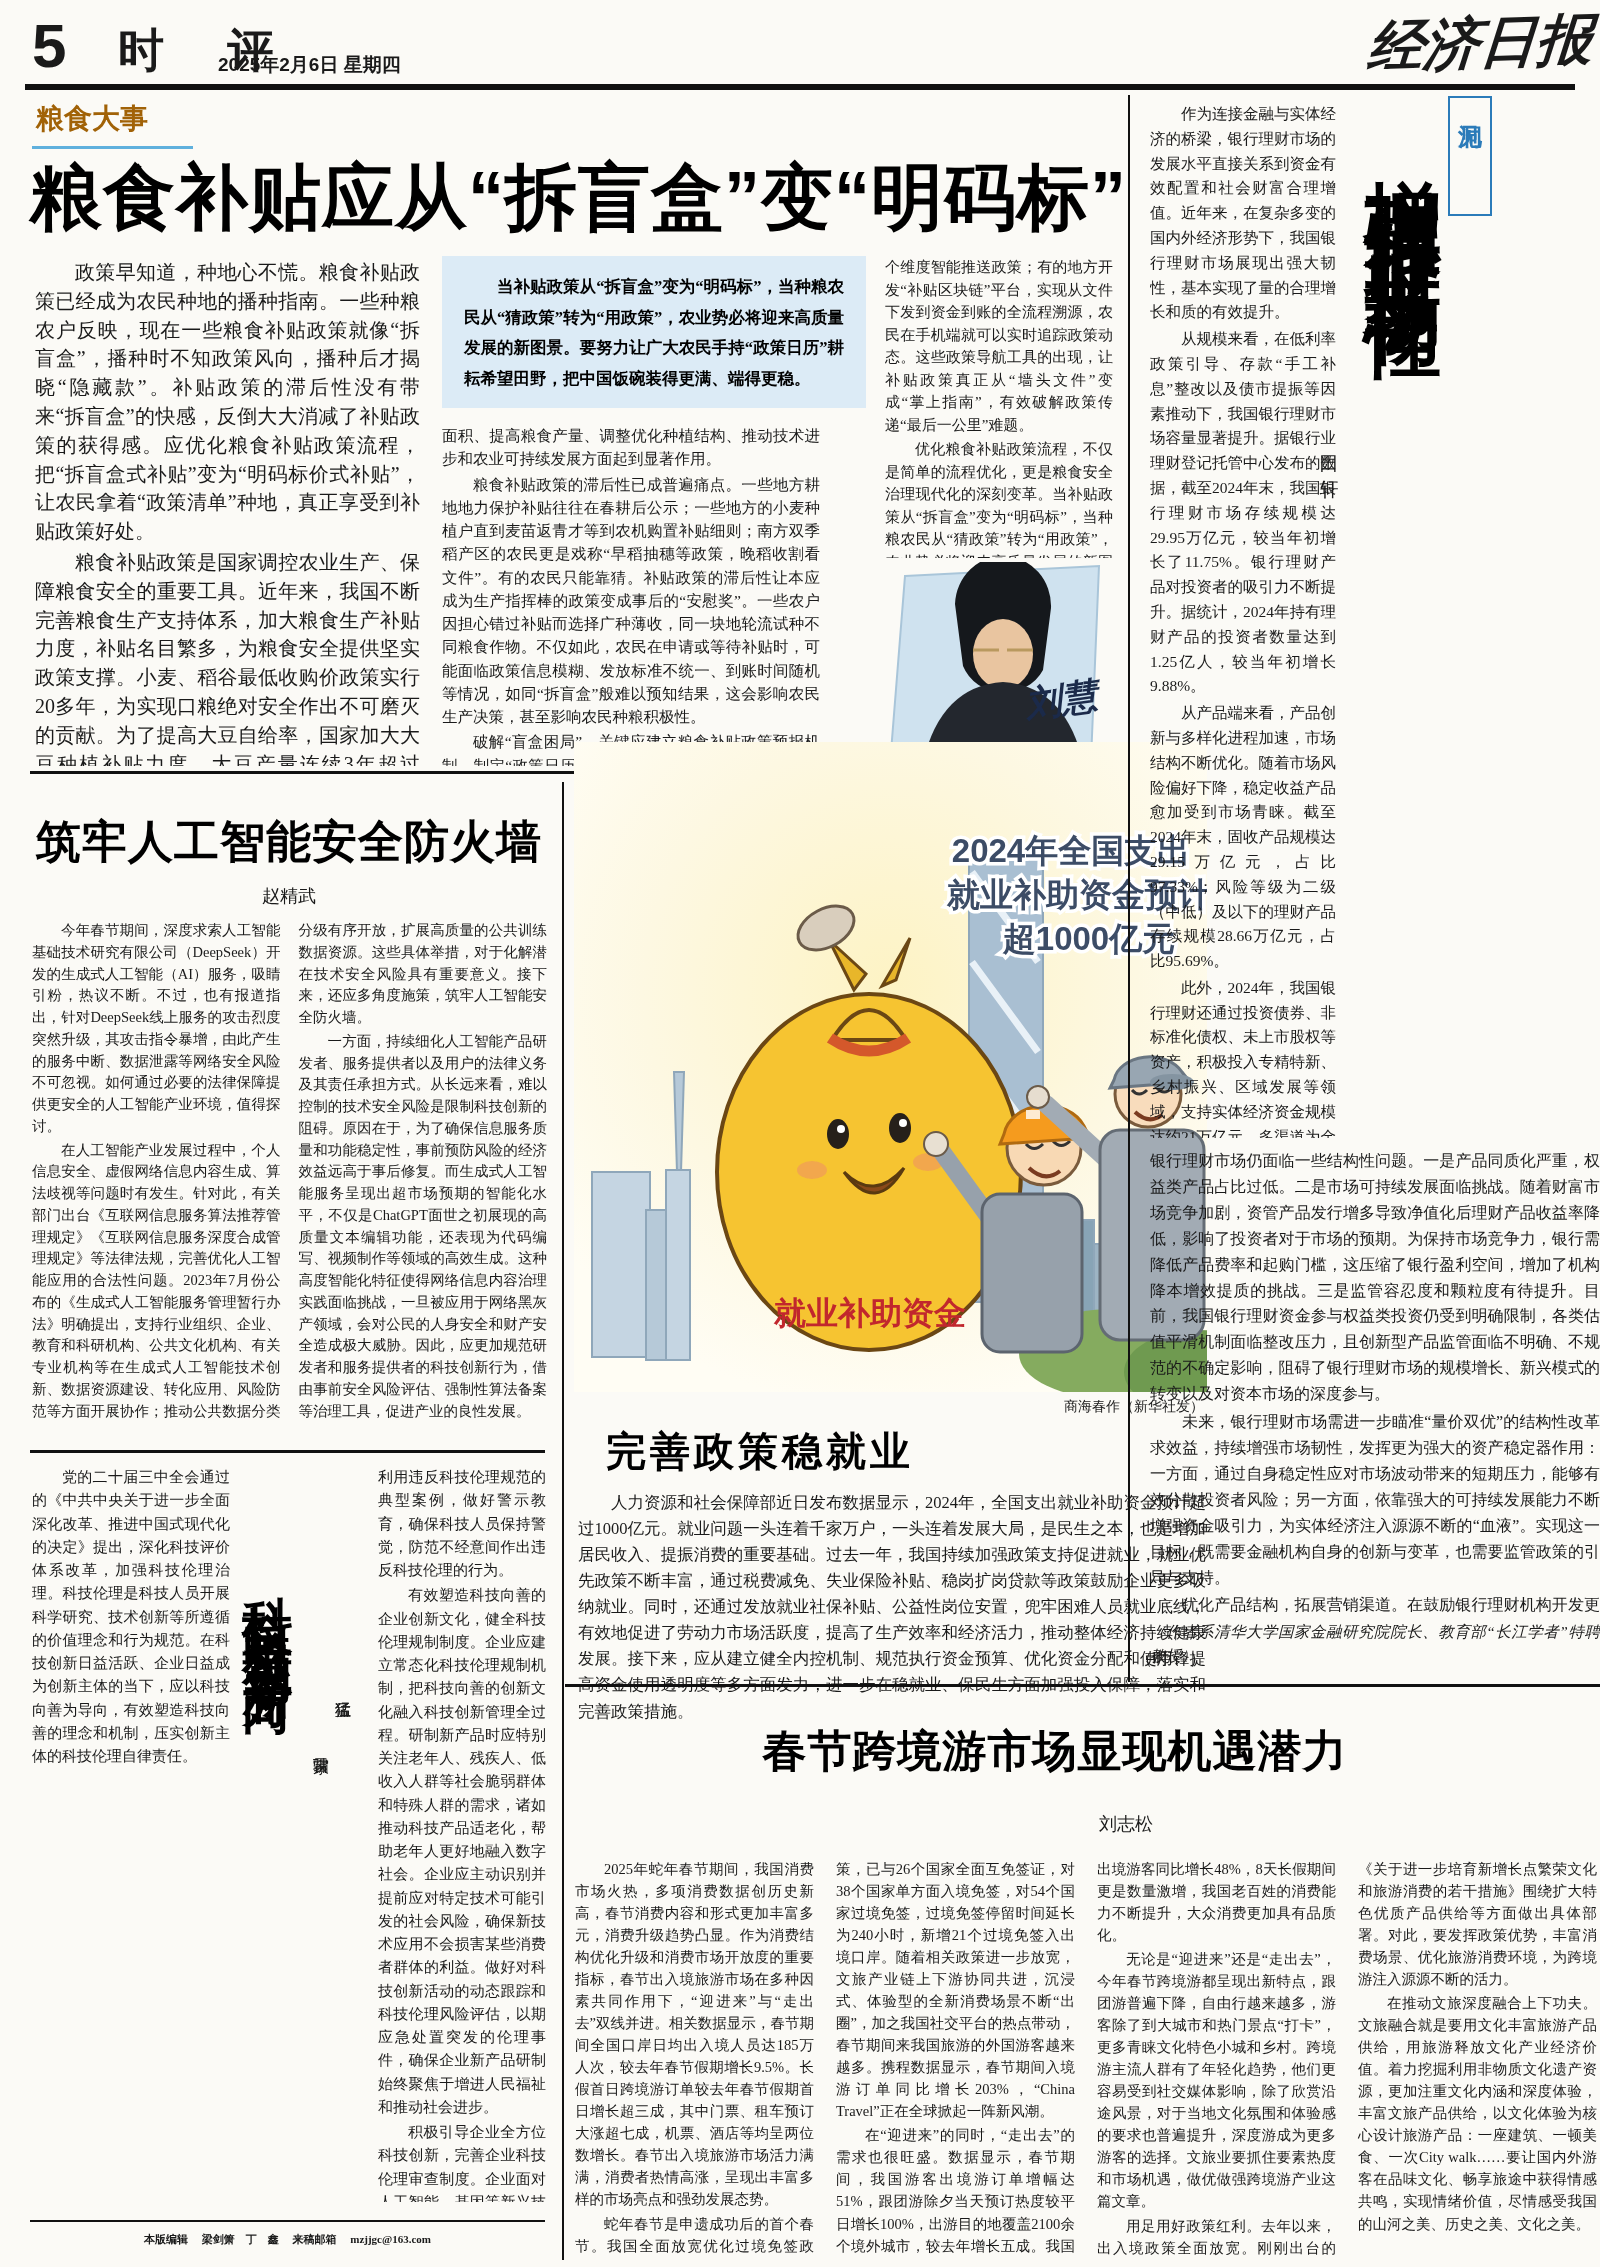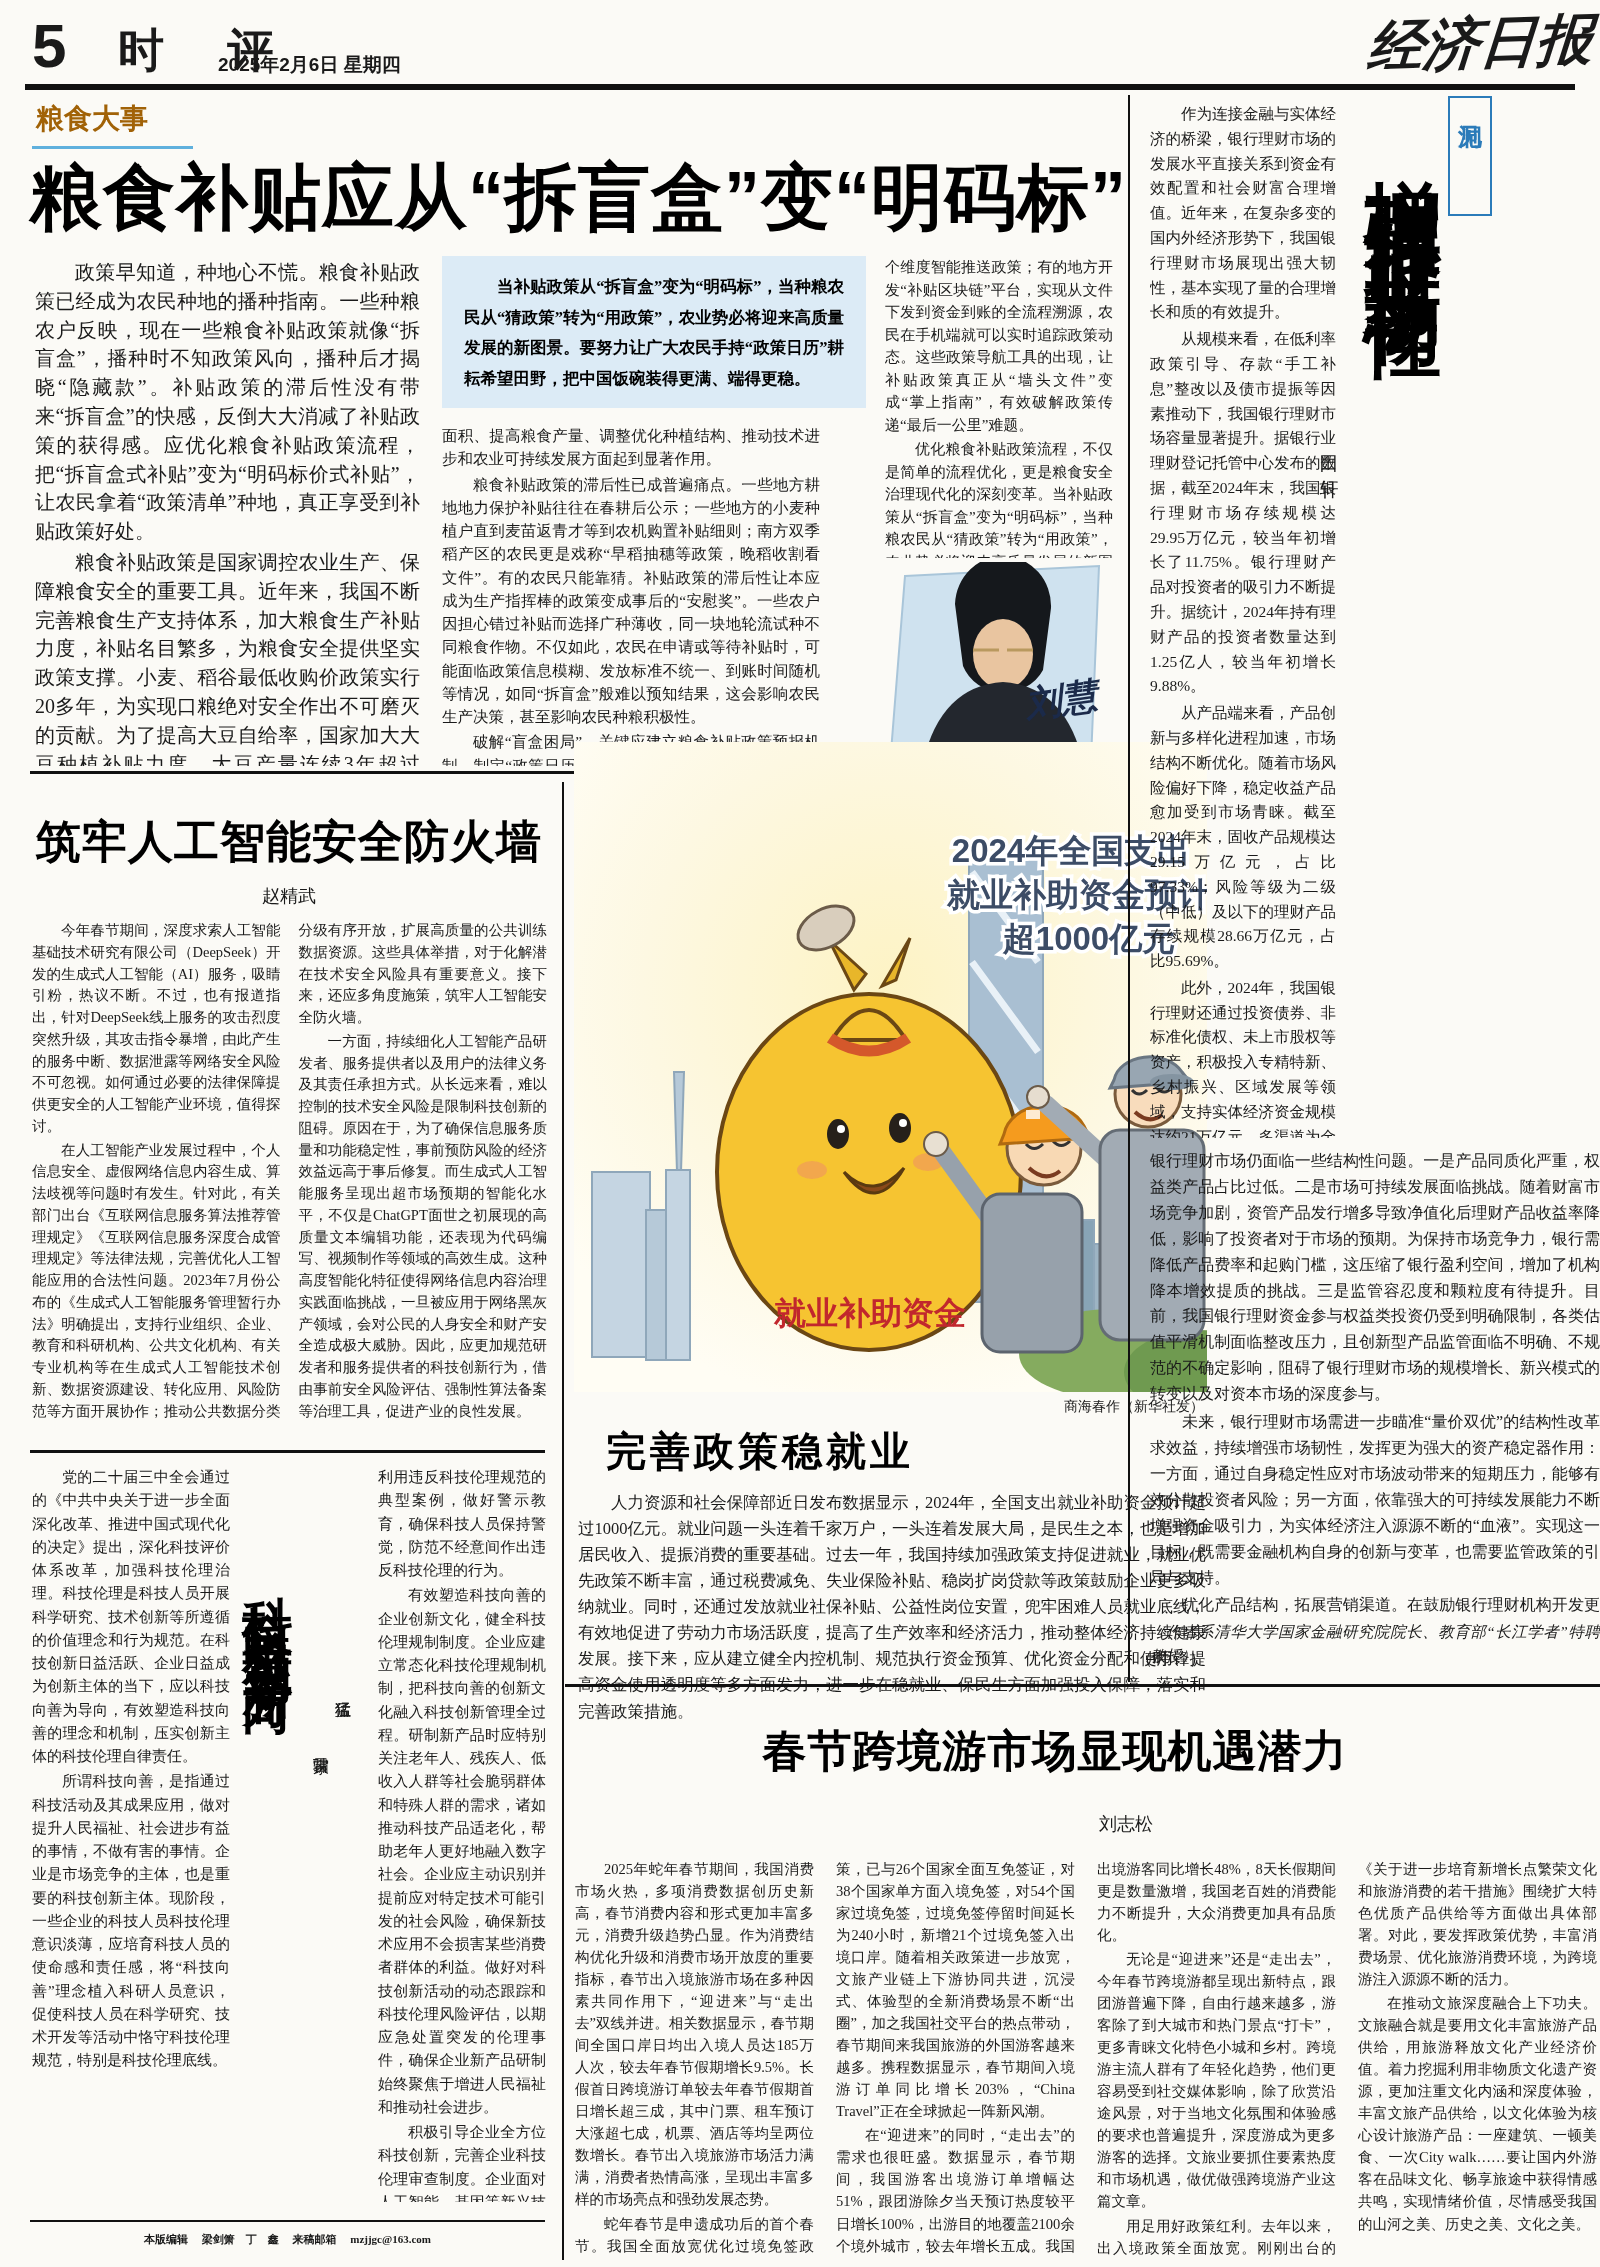--- a/index.html
+++ b/index.html
@@ -69,21 +69,20 @@
   <div class="abs justify bodytxt" style="left:32px;top:920px;width:515px;height:522px;font-size:14.5px;line-height:1.5;column-count:2;column-gap:18px;">
       <p>今年春节期间，深度求索人工智能基础技术研究有限公司（DeepSeek）开发的生成式人工智能（AI）服务，吸睛引粉，热议不断。不过，也有报道指出，针对DeepSeek线上服务的攻击烈度突然升级，其攻击指令暴增，由此产生的服务中断、数据泄露等网络安全风险不可忽视。如何通过必要的法律保障提供更安全的人工智能产业环境，值得探讨。</p>
       <p>在人工智能产业发展过程中，个人信息安全、虚假网络信息内容生成、算法歧视等问题时有发生。针对此，有关部门出台《互联网信息服务算法推荐管理规定》《互联网信息服务深度合成管理规定》等法律法规，完善优化人工智能应用的合法性问题。2023年7月份公布的《生成式人工智能服务管理暂行办法》明确提出，支持行业组织、企业、教育和科研机构、公共文化机构、有关专业机构等在生成式人工智能技术创新、数据资源建设、转化应用、风险防范等方面开展协作；推动公共数据分类分级有序开放，扩展高质量的公共训练数据资源。这些具体举措，对于化解潜在技术安全风险具有重要意义。接下来，还应多角度施策，筑牢人工智能安全防火墙。</p>
       <p>一方面，持续细化人工智能产品研发者、服务提供者以及用户的法律义务及其责任承担方式。从长远来看，难以控制的技术安全风险是限制科技创新的阻碍。原因在于，为了确保信息服务质量和功能稳定性，事前预防风险的经济效益远高于事后修复。而生成式人工智能服务呈现出超市场预期的智能化水平，不仅是ChatGPT面世之初展现的高质量文本编辑功能，还表现为代码编写、视频制作等领域的高效生成。这种高度智能化特征使得网络信息内容治理实践面临挑战，一旦被应用于网络黑灰产领域，会对公民的人身安全和财产安全造成极大威胁。因此，应更加规范研发者和服务提供者的科技创新行为，借由事前安全风险评估、强制性算法备案等治理工具，促进产业的良性发展。</p>
     </div>
 
   <div class="abs hrule" style="left:30px;top:1450px;width:515px;height:3px;"></div>
 
   <div class="abs justify bodytxt" style="left:32px;top:1466px;width:198px;height:736px;font-size:15px;line-height:1.55;">
       <p>党的二十届三中全会通过的《中共中央关于进一步全面深化改革、推进中国式现代化的决定》提出，深化科技评价体系改革，加强科技伦理治理。科技伦理是科技人员开展科学研究、技术创新等所遵循的价值理念和行为规范。在科技创新日益活跃、企业日益成为创新主体的当下，应以科技向善为导向，有效塑造科技向善的理念和机制，压实创新主体的科技伦理自律责任。</p>
-      <p>所谓科技向善，是指通过科技活动及其成果应用，做对提升人民福祉、社会进步有益的事情，不做有害的事情。企业是市场竞争的主体，也是重要的科技创新主体。现阶段，一些企业的科技人员科技伦理意识淡薄，应培育科技人员的使命感和责任感，将“科技向善”理念植入科研人员意识，促使科技人员在科学研究、技术开发等活动中恪守科技伦理规范，特别是科技伦理底线。</p>
     </div>
   <div class="abs vtext sans headline" style="left:235px;top:1556px;height:530px;font-size:50px;letter-spacing:10px;">科技向善引领创新方向</div>
   <div class="abs vtext" style="left:332px;top:1690px;height:130px;font-size:16px;">孟猛猛</div>
   <div class="abs vtext" style="left:310px;top:1745px;height:130px;font-size:16px;">雷家骕</div>
   <div class="abs justify bodytxt cont" style="left:378px;top:1466px;width:168px;height:736px;font-size:15px;line-height:1.55;">
       <p>利用违反科技伦理规范的典型案例，做好警示教育，确保科技人员保持警觉，防范不经意间作出违反科技伦理的行为。</p>
       <p>有效塑造科技向善的企业创新文化，健全科技伦理规制制度。企业应建立常态化科技伦理规制机制，把科技向善的创新文化融入科技创新管理全过程。研制新产品时应特别关注老年人、残疾人、低收入人群等社会脆弱群体和特殊人群的需求，诸如推动科技产品适老化，帮助老年人更好地融入数字社会。企业应主动识别并提前应对特定技术可能引发的社会风险，确保新技术应用不会损害某些消费者群体的利益。做好对科技创新活动的动态跟踪和科技伦理风险评估，以期应急处置突发的伦理事件，确保企业新产品研制始终聚焦于增进人民福祉和推动社会进步。</p>
       <p>积极引导企业全方位科技创新，完善企业科技伦理审查制度。企业面对人工智能、基因等新兴技术带来的挑战时，应在有效完善科技伦理规制的基础上，及时开展风险研判。建立完善、规范的伦理审查机制，对伦理审查工作人员开展培训，提升科技伦理素养，通过科技伦理审查和监督，提升产品创新的普惠性，引导企业科技人员应用新兴技术来解决社会难点问题。</p>
     </div>
 

